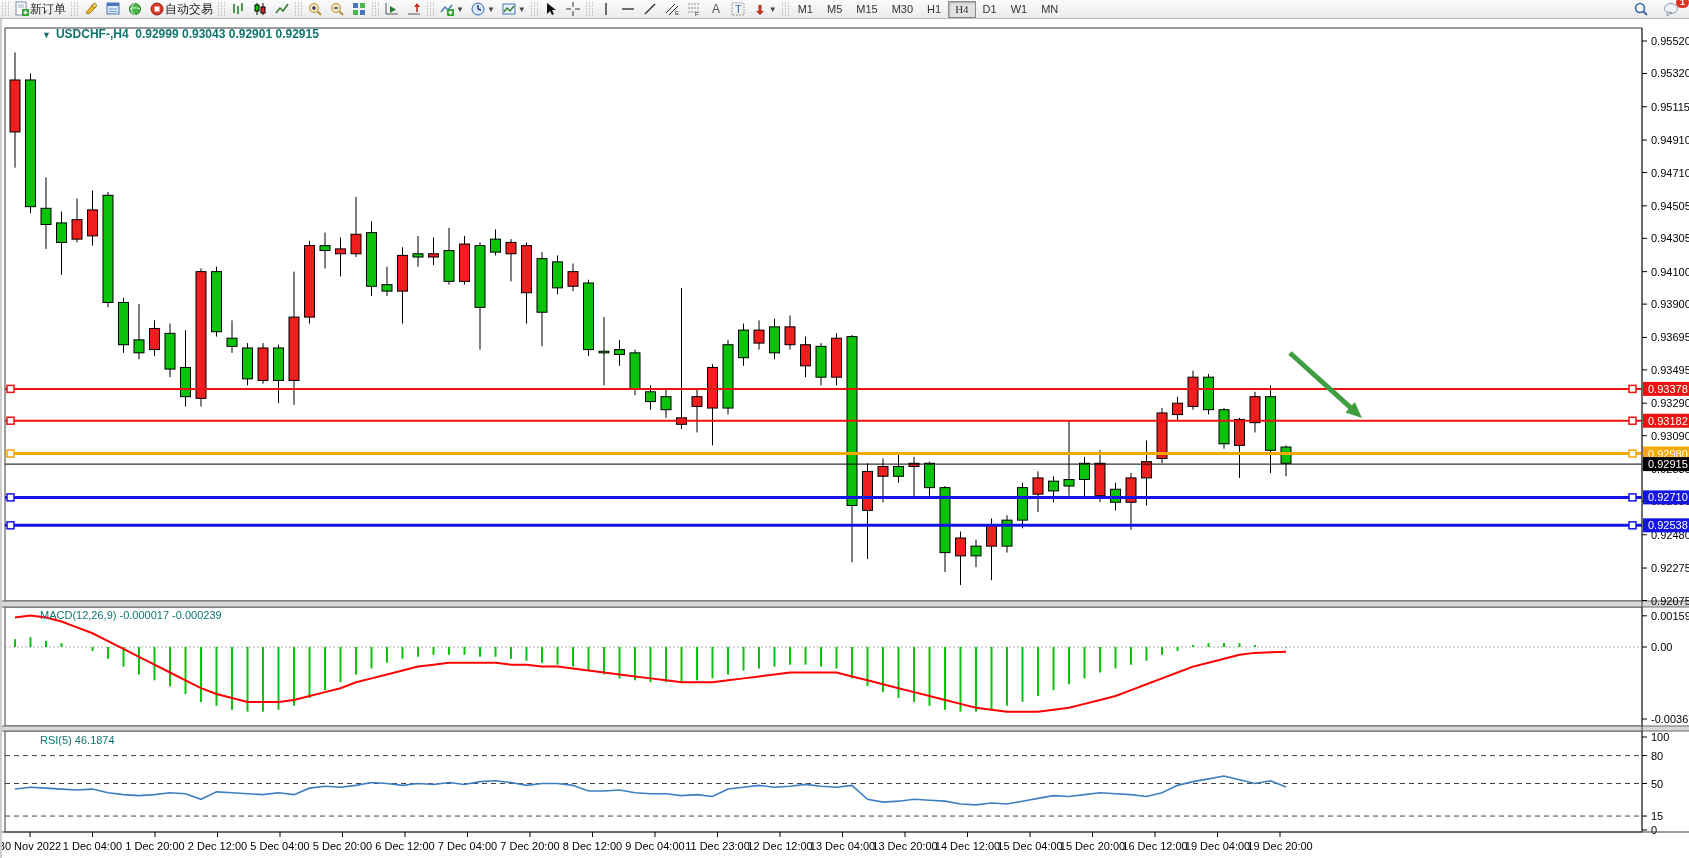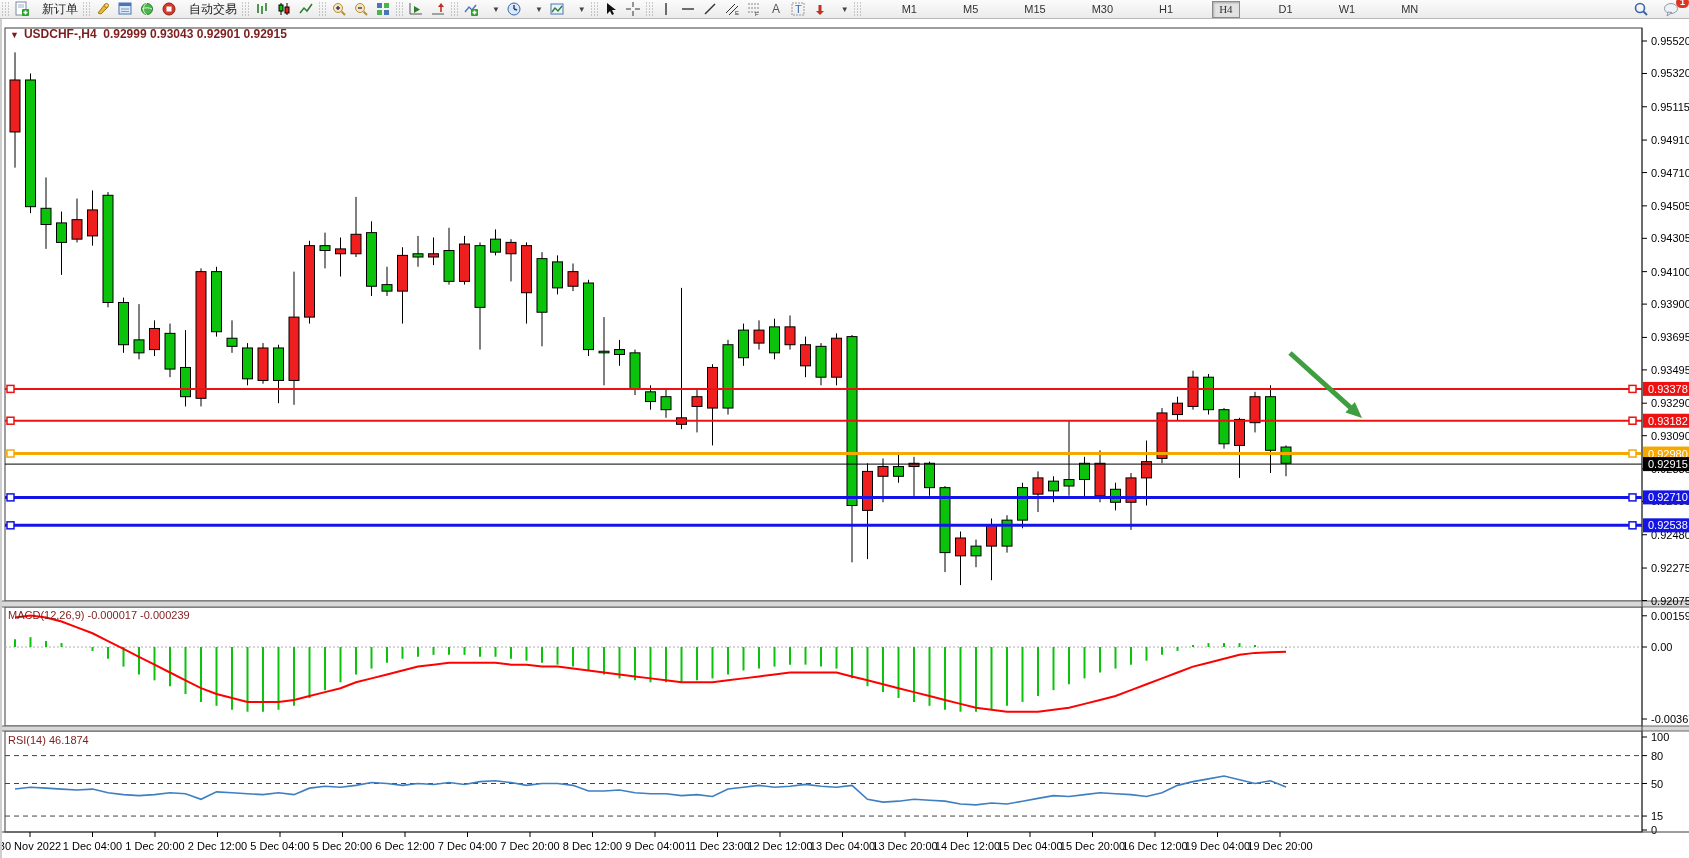--- a/index.html
+++ b/index.html
@@ -6,36 +6,36 @@
   html,body { margin:0; padding:0; width:1689px; height:858px; overflow:hidden;
               font-family:"Liberation Sans", sans-serif; background:#f0f0f0; }
   
   #toolbar { position:absolute; left:0; top:0; width:1689px; height:19px;
              background:linear-gradient(#fbfbfb,#ebebeb); border-bottom:1px solid #b8b8b8;
              display:flex; align-items:center; font-size:12px; color:#222; }
   .tb-handle { width:7px; height:14px; margin:0 2px;
                background-image:radial-gradient(#9a9a9a 35%, transparent 36%);
                background-size:3px 3px; background-position:center; }
   .tb-btn { height:17px; min-width:22px; padding:0 2px; display:flex; align-items:center;
-            justify-content:center; gap:12px; border:1px solid transparent; cursor:default; }
+            justify-content:center; gap:0; border:1px solid transparent; cursor:default; }
   .tb-btn svg { display:block; }
   .tb-label { white-space:nowrap; font-size:12px; }
   .dd { font-size:8px; color:#444; margin-left:1px; }
   .tf-btn { height:17px; padding:0 6px; font-size:11px; color:#333; border:1px solid transparent;
-            display:flex; align-items:center;margin-left:32px; }
+            display:flex; align-items:center; }
   .tf-btn.active { border:1px solid #8a8a8a; background:#e2e2e2;
                    box-shadow:inset 1px 1px 2px rgba(0,0,0,.25);font-family:Liberation Serif, serif; }
   #tb-right { margin-left:auto; display:flex; align-items:center; padding-right:6px; gap:8px; }
   #chat-badge { position:absolute; top:-5px; right:-7px; background:#e03423; color:#fff;
                 border-radius:8px; font-size:9px; padding:0 4px; line-height:11px; font-weight:bold; }
   
   #chart-wrap { position:absolute; left:0; top:19px; width:1689px; height:839px; background:#ffffff;
                 border-left:2px solid #cfcfcf; }
   #chart-svg { position:absolute; left:0; top:0; }
-  .overlay { position:absolute; font-size:12px; color:#7f1d1d; white-space:nowrap; z-index:5; }
+  .overlay { position:absolute; font-size:12px; color:#0f766e; white-space:nowrap; z-index:5;margin-left:32px; }
   #chart-title { left:8px; top:8px; font-weight:bold; }
   #chart-title .caret { font-size:9px; margin-right:5px; font-weight:normal; }
   #macd-label { left:6px; top:590px; font-size:11px; font-weight:normal; }
   #rsi-label  { left:6px; top:715px; font-size:11px; font-weight:normal; }
 </style>
 </head>
 <body>
 
 <div id="toolbar">
   <div class="tb-handle"></div>
@@ -683,15 +683,15 @@
 
   <div class="overlay" id="chart-title">
     <span class="caret">▼</span><span>USDCHF-,H4</span>&nbsp;&nbsp;<span>0.92999</span>&nbsp;<span>0.93043</span>&nbsp;<span>0.92901</span>&nbsp;<span>0.92915</span>
   </div>
 
   <div class="overlay" id="macd-label">
     <span>MACD(12,26,9)</span>&nbsp;<span>-0.000017 -0.000239</span>
   </div>
 
   <div class="overlay" id="rsi-label">
-    <span>RSI(14)</span>&nbsp;<span>46.1874</span>
+    <span>RSI(5)</span>&nbsp;<span>46.1874</span>
   </div>
 </div>
 
 </body></html>

